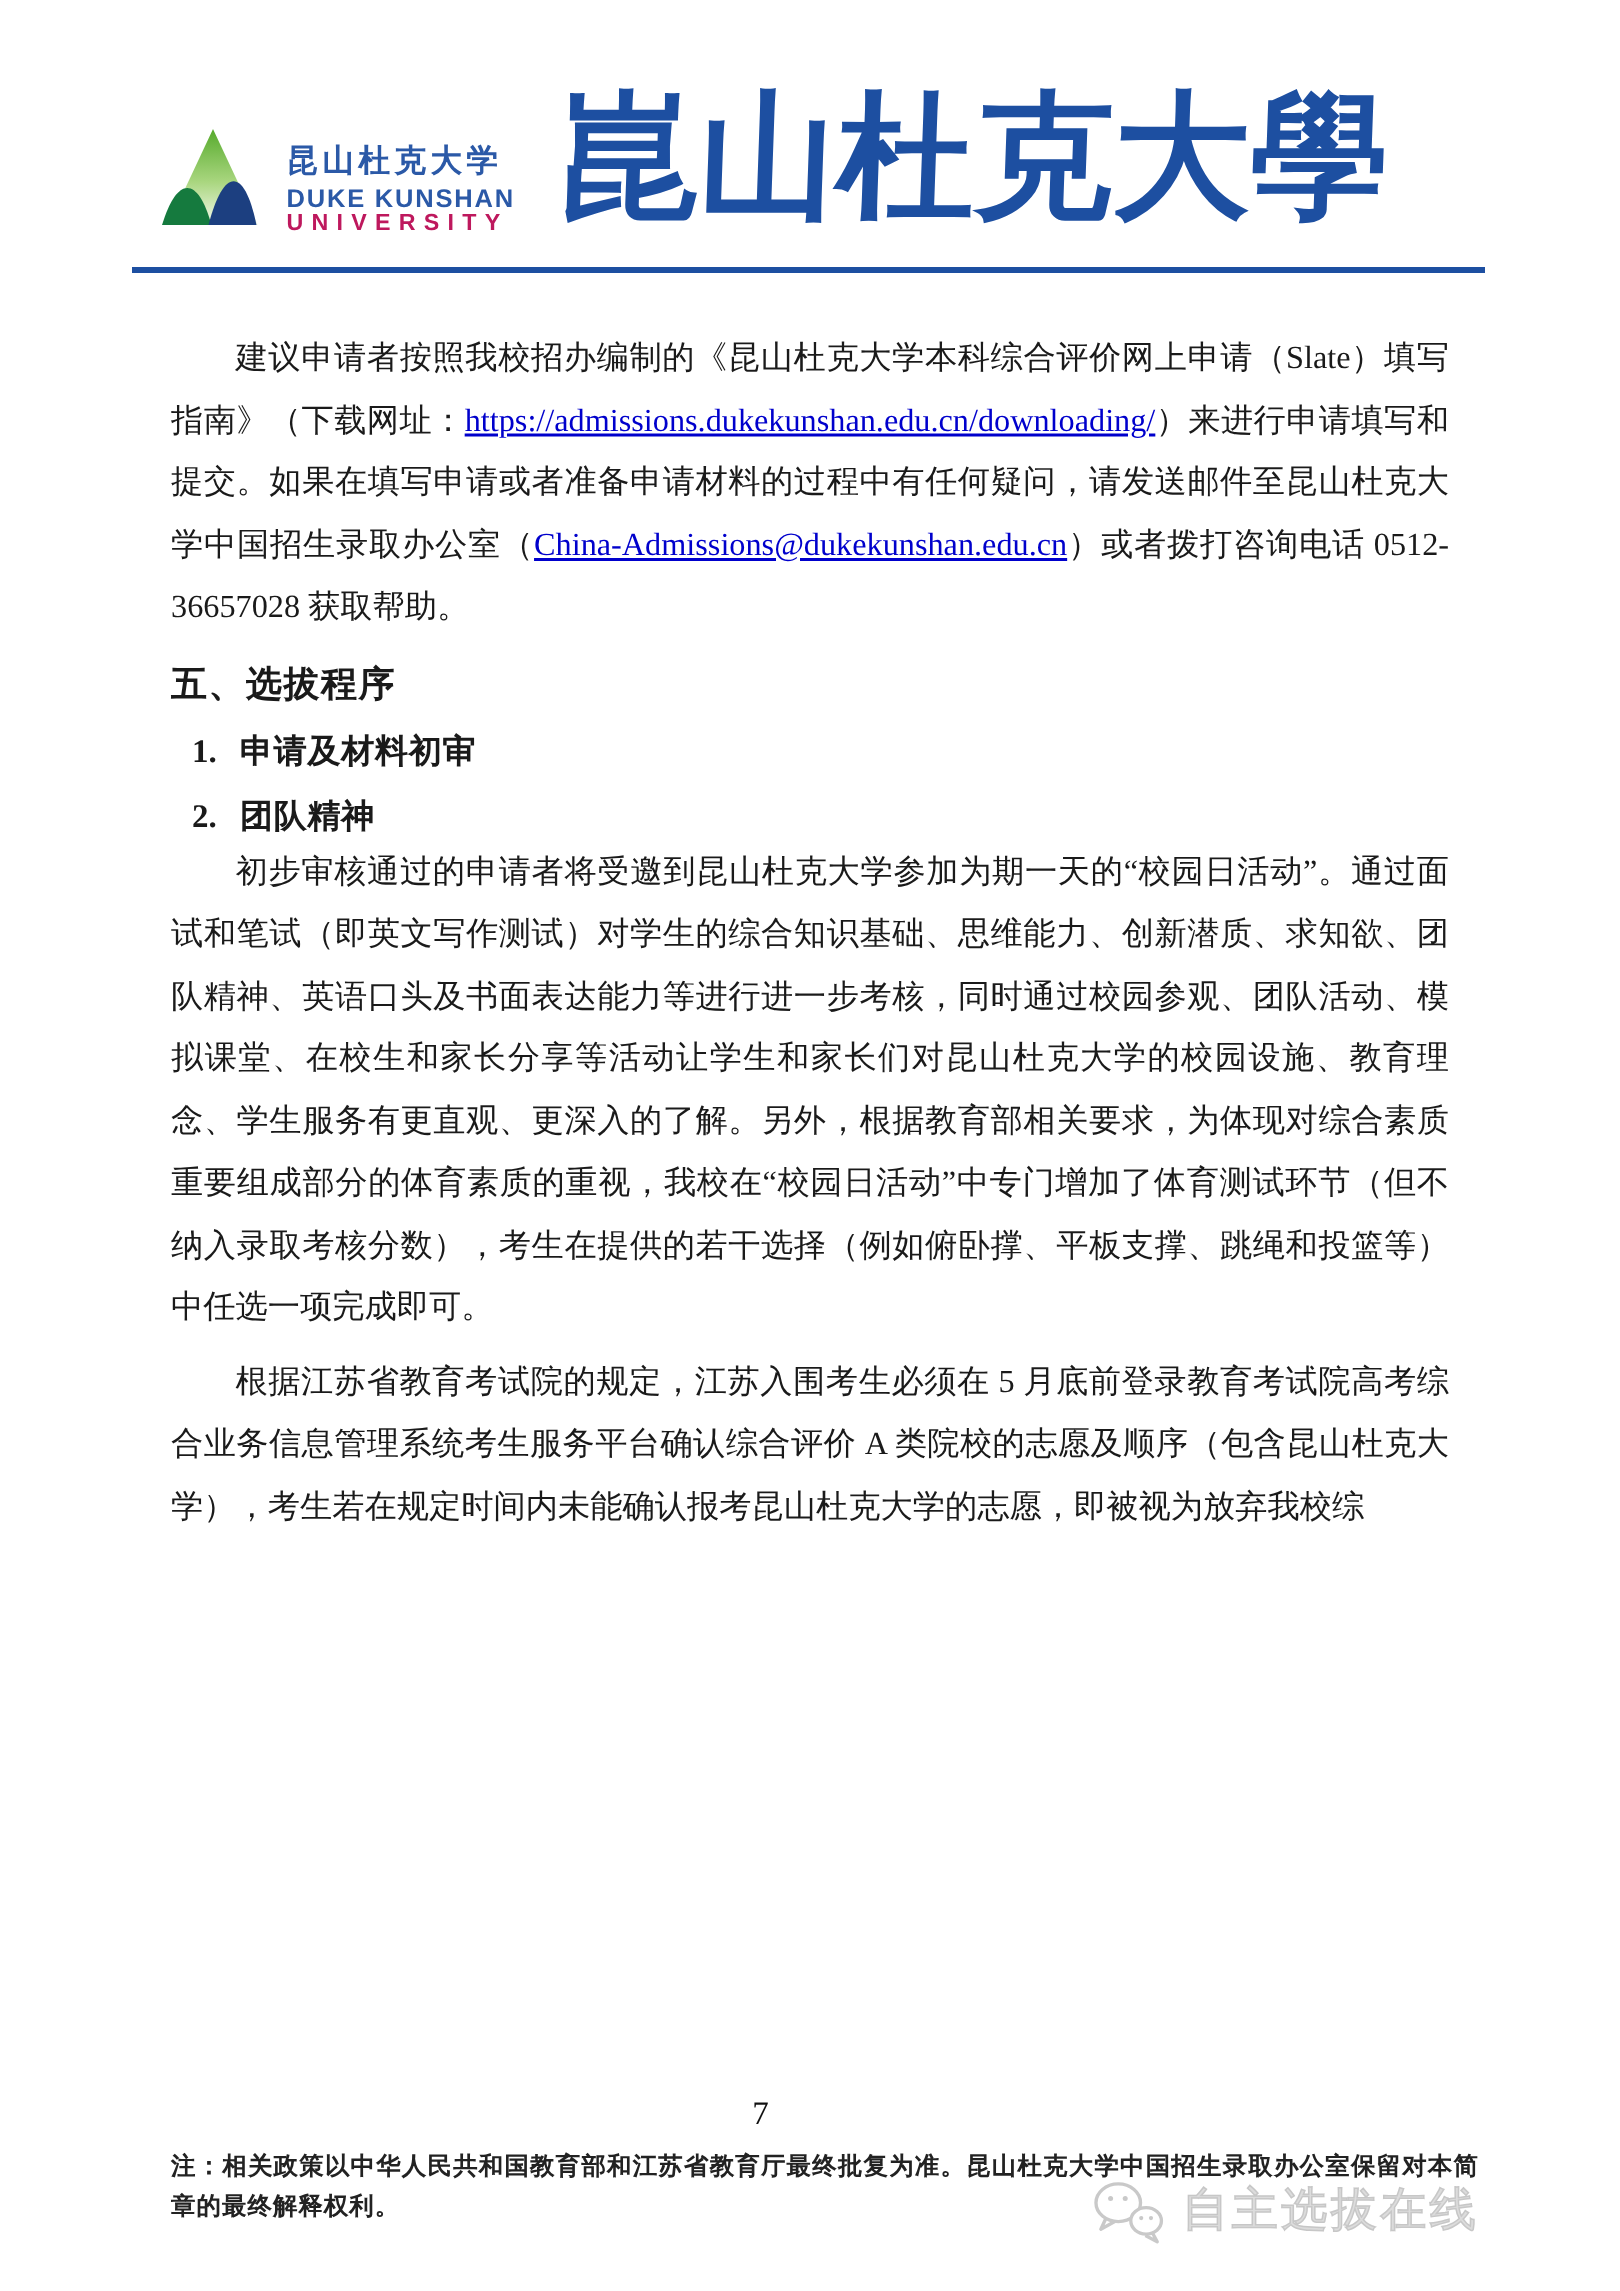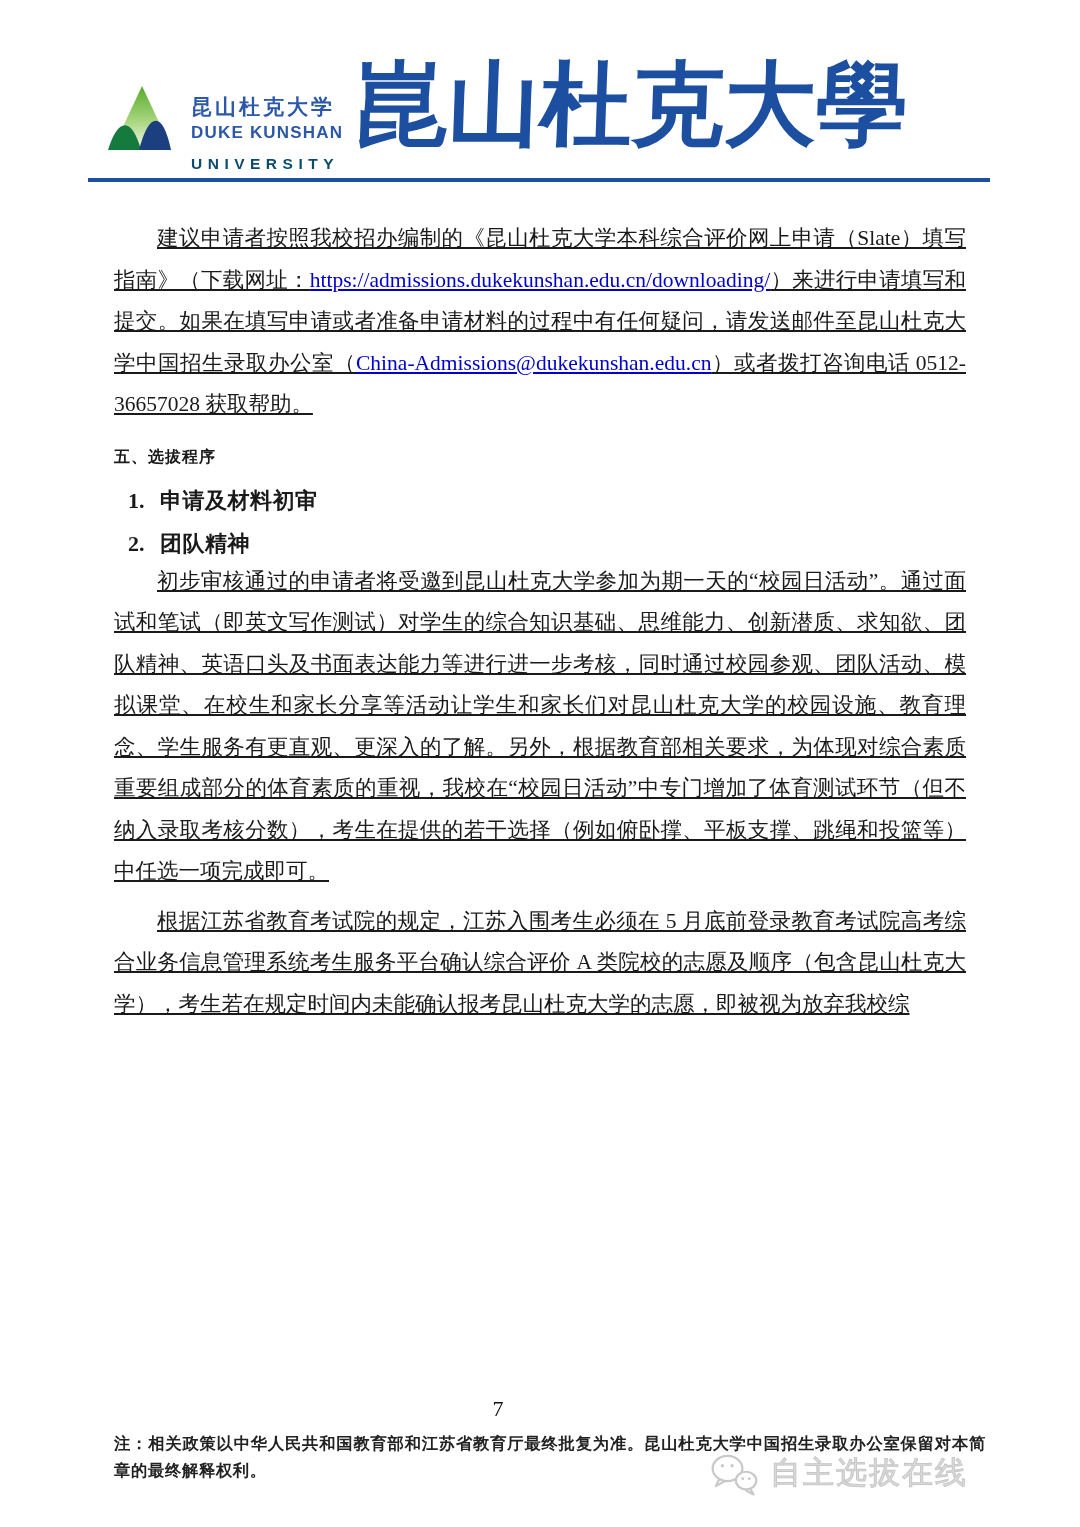--- a/index.html
+++ b/index.html
@@ -4,62 +4,63 @@
 <style>
   html, body { margin: 0; padding: 0; background: #ffffff; }
   .page {
     position: relative;
     width: 996px;
     height: 1527px;
     background: #ffffff;
     overflow: hidden;
     font-family: "Liberation Serif", "DejaVu Serif", serif;
     color: #1a1a1a;
+    padding-left: 18px;
   }
 
   
   .logo-icon { position: absolute; left: 106px; top: 84px; width: 72px; height: 70px; }
   .logo-text { position: absolute; left: 191px; top: 97px; line-height: 1; }
   .logo-cn {
     font-family: "Liberation Serif", "DejaVu Serif", serif;
     font-weight: bold; font-size: 21px; color: #2b59a7; letter-spacing: 3px;
   }
   .logo-en1 {
     font-family: "Liberation Sans", "DejaVu Sans", sans-serif;
     font-weight: bold; font-size: 17px; color: #2b59a7; letter-spacing: 1.2px;
     margin-top: 6px;
   }
   .logo-en2 {
     font-family: "Liberation Sans", "DejaVu Sans", sans-serif;
-    font-weight: bold; font-size: 15.5px; color: #0c4a6e; letter-spacing: 5.5px;
-    margin-top: 15px;
+    font-weight: bold; font-size: 15.5px; color: #be185d; letter-spacing: 5.5px;
+    margin-top: 0;
   }
   .calligraphy {
     position: absolute; right: 88px; top: 52px;
     font-family: "DejaVu Serif", "Liberation Serif", serif;
     font-weight: bold; font-size: 92px; color: #1d4fa1;
     letter-spacing: 0px; line-height: 1.15; white-space: nowrap;
     transform: skewX(-2deg);
   }
   .header-rule {
     position: absolute; left: 88px; top: 178px; width: 902px; height: 4px;
     background: #1d4fa1;
   }
 
   
   .content {
     position: absolute; left: 114px; top: 204px; width: 852px;
     font-size: 21.5px; line-height: 41.5px;
     text-align: justify;
   }
-  .content p { margin: 0; text-indent: 2em; text-decoration: underline; }
+  .content p { margin: 0; text-indent: 2em; }
   p.p-intro { margin-top: 14px; }
   a.doc-link { color: #0000cc; text-decoration: underline; }
   .section-title {
-    margin-top: 16px; font-size: 16px; font-weight: bold; line-height: 30px;
+    margin-top: 16px; font-size: 24px; font-weight: bold; line-height: 30px;
     letter-spacing: 1px;
   }
   .item-heading {
     display: flex; margin-top: 14px; font-size: 22px; font-weight: bold;
     line-height: 29px;
   }
   .item-num { width: 32px; padding-left: 14px; flex: 0 0 auto; }
   .item-label { letter-spacing: 0.5px; }
   p.p-body { margin-top: 3px; }
   p.p-body2 { margin-top: 8px; }

